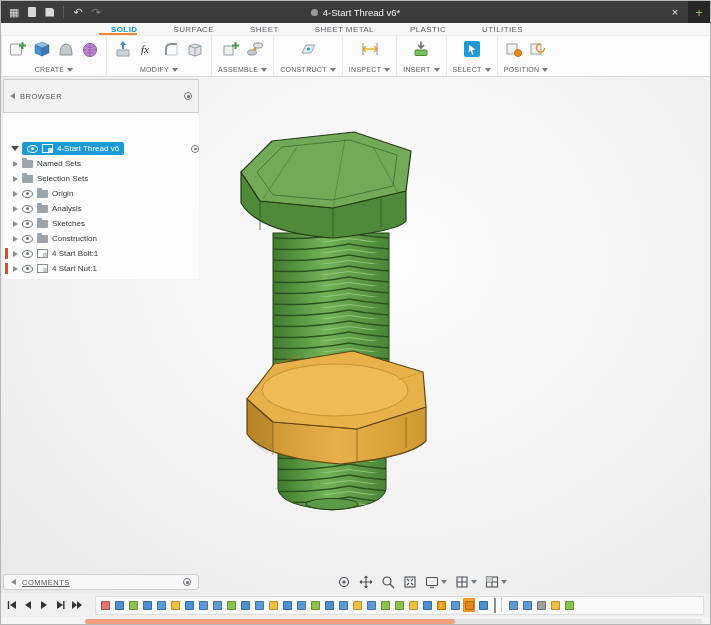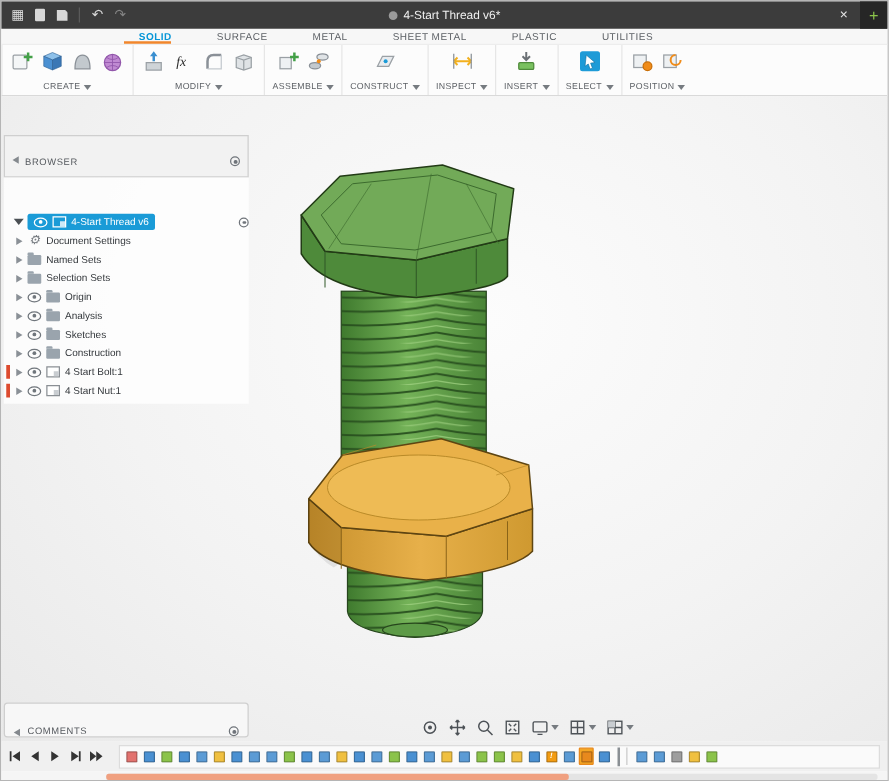--- a/index.html
+++ b/index.html
@@ -39,21 +39,21 @@
   .tbtn { width:20px; height:20px; display:flex; align-items:center; justify-content:center; border-radius:2px; }
   .tlabel { display:flex; align-items:center; justify-content:center; gap:3px; font-size:7px; color:#5d6166; letter-spacing:.3px; padding-bottom:1px; }
   .chev { width:0; height:0; border-left:3px solid transparent; border-right:3px solid transparent; border-top:4px solid #767b80; }
 
   
   .canvas { position:relative; height:516px; background:radial-gradient(ellipse at 55% 35%, #fcfcfc 0%, #f3f3f3 55%, #e9e9e9 100%); overflow:hidden; }
   .viewport-svg { position:absolute; inset:0; }
 
   
   .browser { position:absolute; left:2px; top:2px; width:196px; }
-  .browser-header { height:15px; background:#f2f2f2; border:1px solid #cfcfcf; display:flex; gap:5px; padding:16px 6px; font-size:7.5px; letter-spacing:.5px; color:#55595e;margin-top:29px; }
+  .browser-header { height:15px; background:#f2f2f2; border:1px solid #cfcfcf; display:flex; align-items:center; gap:5px; padding:16px 6px; font-size:7.5px; letter-spacing:.5px; color:#55595e; }
   .collapse-tri { width:0; height:0; border-top:3.5px solid transparent; border-bottom:3.5px solid transparent; border-right:5px solid #84898e; }
   .dot-circle { margin-left:auto; width:8px; height:8px; border:1px solid #6f747a; border-radius:50%; position:relative; }
   .dot-circle::after { content:""; position:absolute; left:2px; top:2px; width:2.5px; height:2.5px; border-radius:50%; background:#6f747a; }
   .tree { background:rgba(255,255,255,.78); padding:2px 0 3px; }
   .trow { position:relative; display:flex; align-items:center; height:15px; padding-left:10px; gap:4px; font-size:8px; color:#33373b; }
   .trow .bar { position:absolute; left:2px; top:2px; width:3px; height:11px; background:#dd4b2f; display:none; }
   .trow.marked .bar { display:block; }
   .exp { width:0; height:0; border-top:3.5px solid transparent; border-bottom:3.5px solid transparent; border-left:5px solid #8a9096; flex:0 0 auto; }
   .expd { width:0; height:0; border-left:4px solid transparent; border-right:4px solid transparent; border-top:5px solid #4a4f54; flex:0 0 auto; }
   .eye { position:relative; width:11px; height:8px; flex:0 0 auto; }
@@ -64,21 +64,21 @@
   .folder-icon { width:11px; height:8px; background:#9aa4ad; border-radius:1px; position:relative; }
   .folder-icon::before { content:""; position:absolute; top:-2px; left:0; width:5px; height:2px; background:#9aa4ad; border-radius:1px 1px 0 0; }
   .component-icon { width:9px; height:9px; border:1px solid #8a8f94; background:#fff; position:relative; }
   .component-icon::after { content:""; position:absolute; right:0; bottom:0; width:4px; height:4px; background:#c9cdd1; }
   .root-row { padding-left:8px; gap:3px;margin-top:26px; }
   .root-chip { display:flex; align-items:center; gap:4px; background:#1a9bd7; color:#fff; height:13px; padding:0 5px; border-radius:2px; font-size:8px; }
   .root-chip .eye::before { border-color:#fff; } .root-chip .eye::after { background:#fff; }
   .root-chip .component-icon { border-color:#fff; background:transparent; } .root-chip .component-icon::after { background:#cfe9f7; }
 
   
-  .comments { position:absolute; left:2px; bottom:3px; width:196px; height:28px; background:#f7f7f7; border:1px solid #cfcfcf; border-radius:3px; display:flex; align-items:flex-end; gap:6px; padding:0 7px; font-size:7.5px; letter-spacing:.5px; color:#55595e; }
+  .comments { position:absolute; left:2px; bottom:3px; width:196px; height:16px; background:#f7f7f7; border:1px solid #cfcfcf; border-radius:3px; display:flex; align-items:center; gap:6px; padding:0 7px; font-size:7.5px; letter-spacing:.5px; color:#55595e;text-decoration:underline; }
   .navbar { position:absolute; left:336px; bottom:3px; height:17px; display:flex; align-items:center; gap:8px; }
   .nav-ic { display:flex; align-items:center; gap:2px; }
 
   
   .timeline { height:24px; background:#f0f0f0; display:flex; align-items:center; gap:4px; padding:0 6px; }
   .tl-controls { display:flex; align-items:center; gap:6px; padding-right:8px; }
   .tl-strip { flex:1; align-self:center; height:19px; background:#fafafa; border:1px solid #dcdcdc; display:flex; align-items:center; gap:2px; padding:0 3px; }
   .tl-icon { width:12px; height:14px; display:flex; align-items:center; justify-content:center; border-radius:1px; }
   .tl-icon .sw { width:9px; height:9px; border-radius:1px; border:1px solid rgba(0,0,0,.25); font-size:6px; color:#fff; display:flex; align-items:center; justify-content:center; font-weight:bold; }
   .tl-icon.highlight { background:#f5a623; border:1px solid #e8891d; }
@@ -111,21 +111,21 @@
   </div>
   <div class="tb-right">
     <span class="tb-close">×</span>
     <span class="tb-add">+</span>
   </div>
 </div>
 
 <div class="tabrow">
   <span class="tab active">SOLID</span>
     <span class="tab">SURFACE</span>
-    <span class="tab">METAL</span>
+    <span class="tab">SHEET</span>
     <span class="tab">SHEET METAL</span>
     <span class="tab">PLASTIC</span>
     <span class="tab">UTILITIES</span>
 </div>
 
 <div class="toolbar">
 
   <div class="tgroup">
     <div class="ticons">
       <span class="tbtn">
@@ -350,27 +350,20 @@
         <i class="expd"></i>
         <span class="root-chip">
           <i class="eye"></i>
           <i class="component-icon icon-slot"></i>
           <span>4-Start Thread v6</span>
         </span>
         <i class="dot-circle"></i>
       </div>
 
       <div>
-        <div class="trow">
-
-            <i class="exp"></i>
-
-            <i class="icon-slot gear-icon"></i>
-            <span>Document Settings</span>
-          </div>
           <div class="trow">
 
             <i class="exp"></i>
 
             <i class="icon-slot folder-icon"></i>
             <span>Named Sets</span>
           </div>
           <div class="trow">
 
             <i class="exp"></i>

